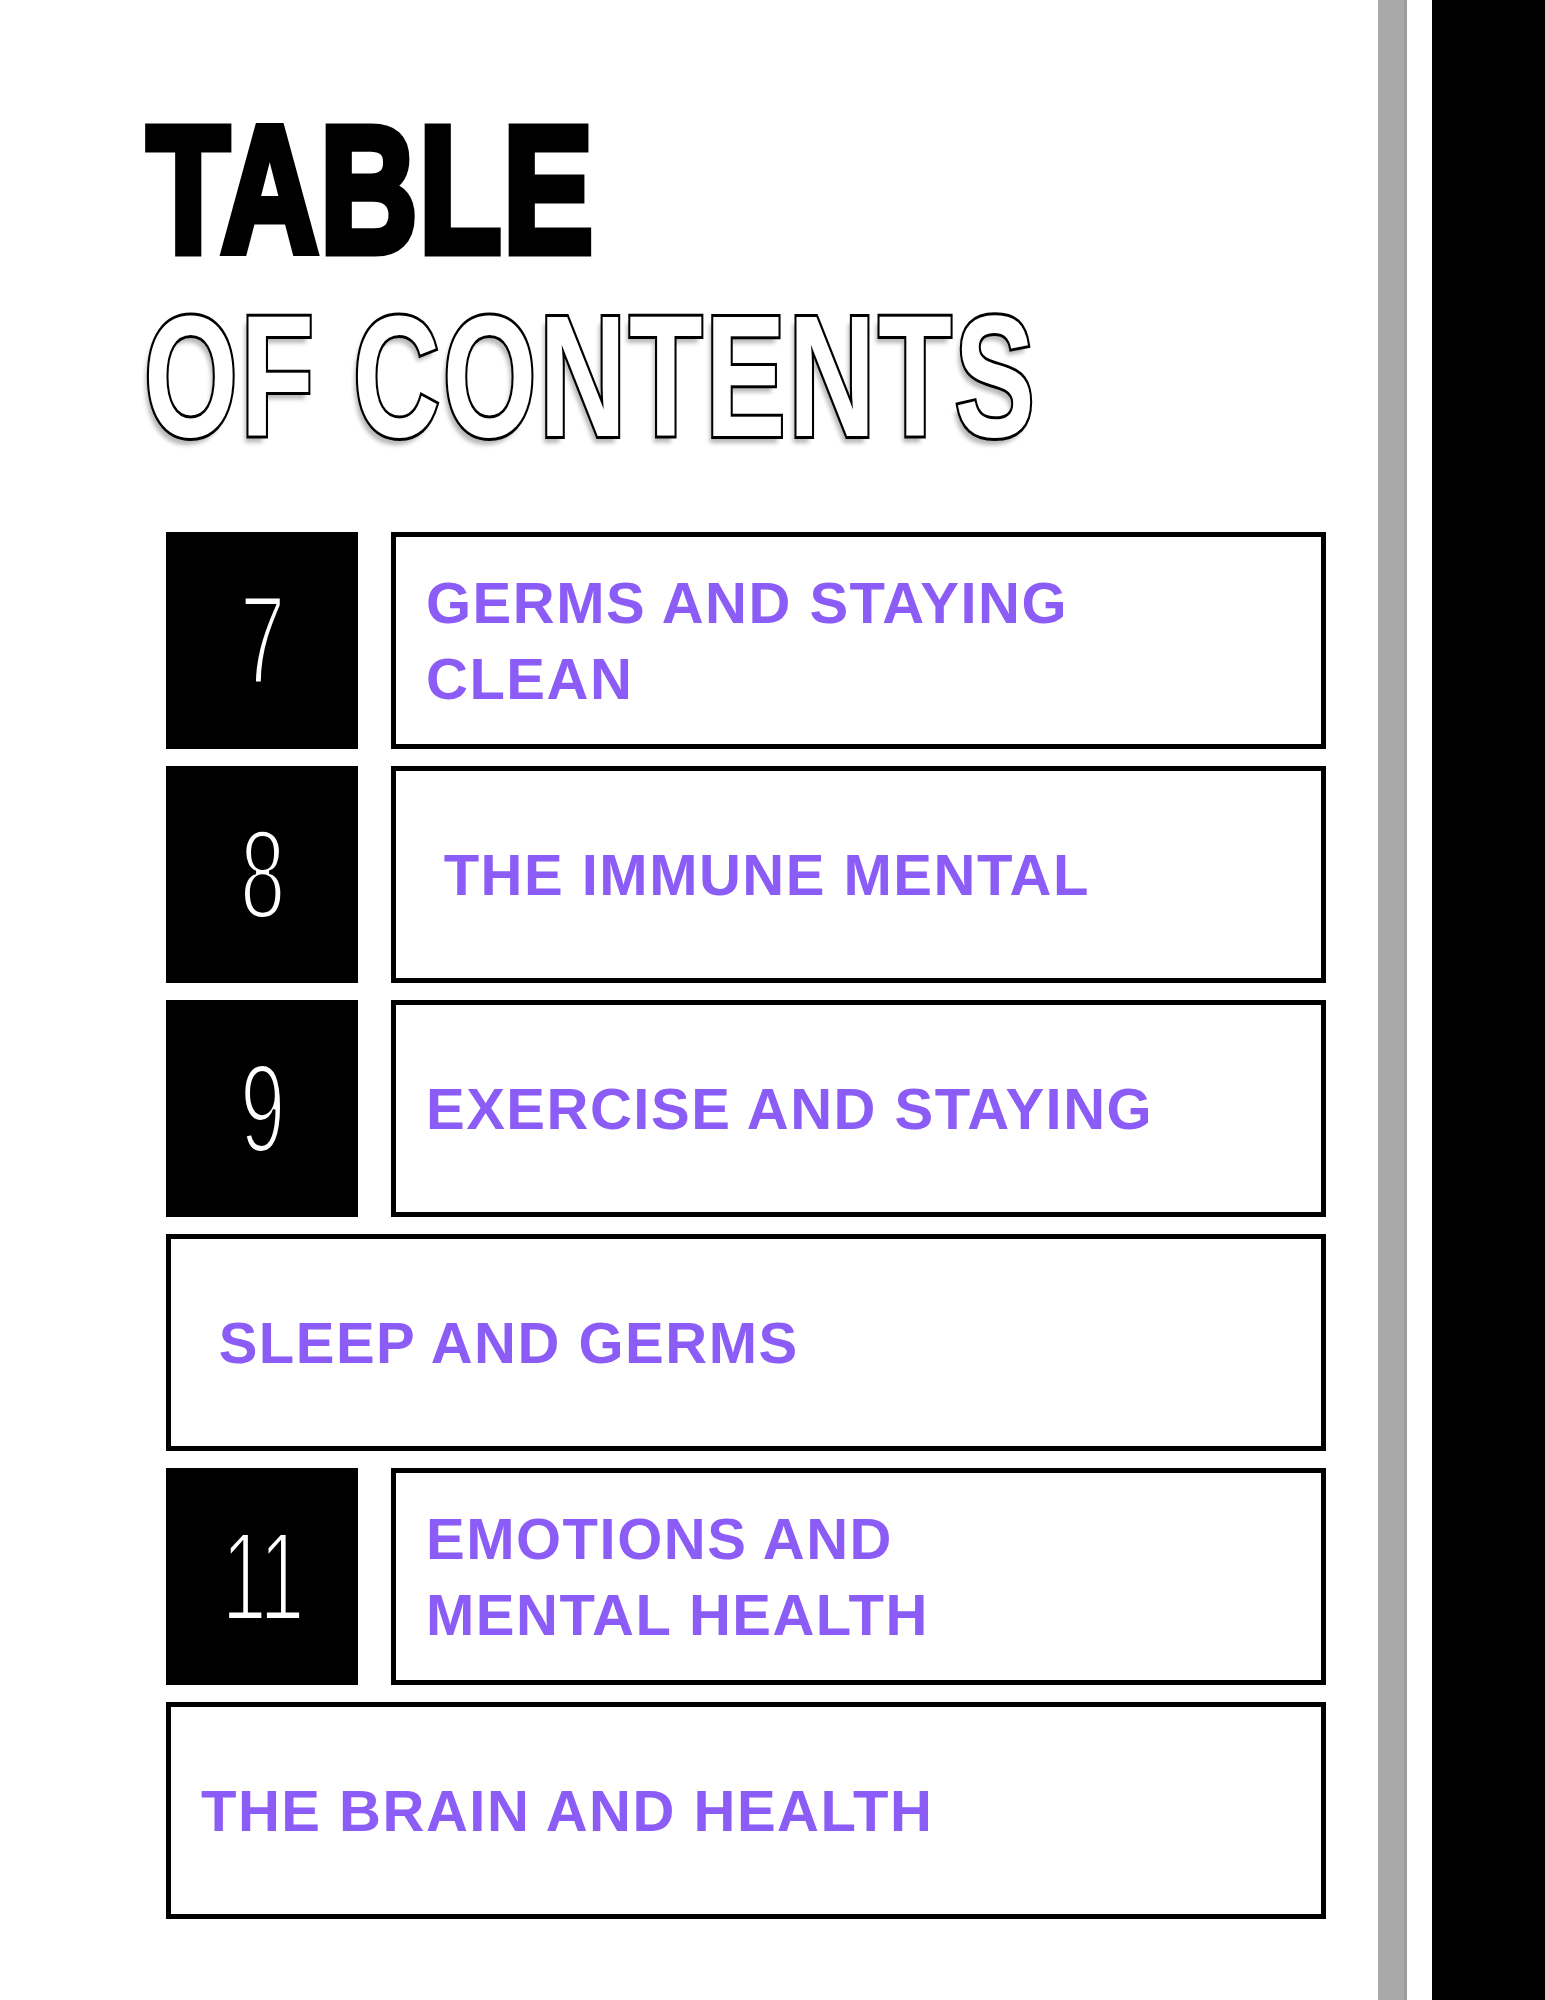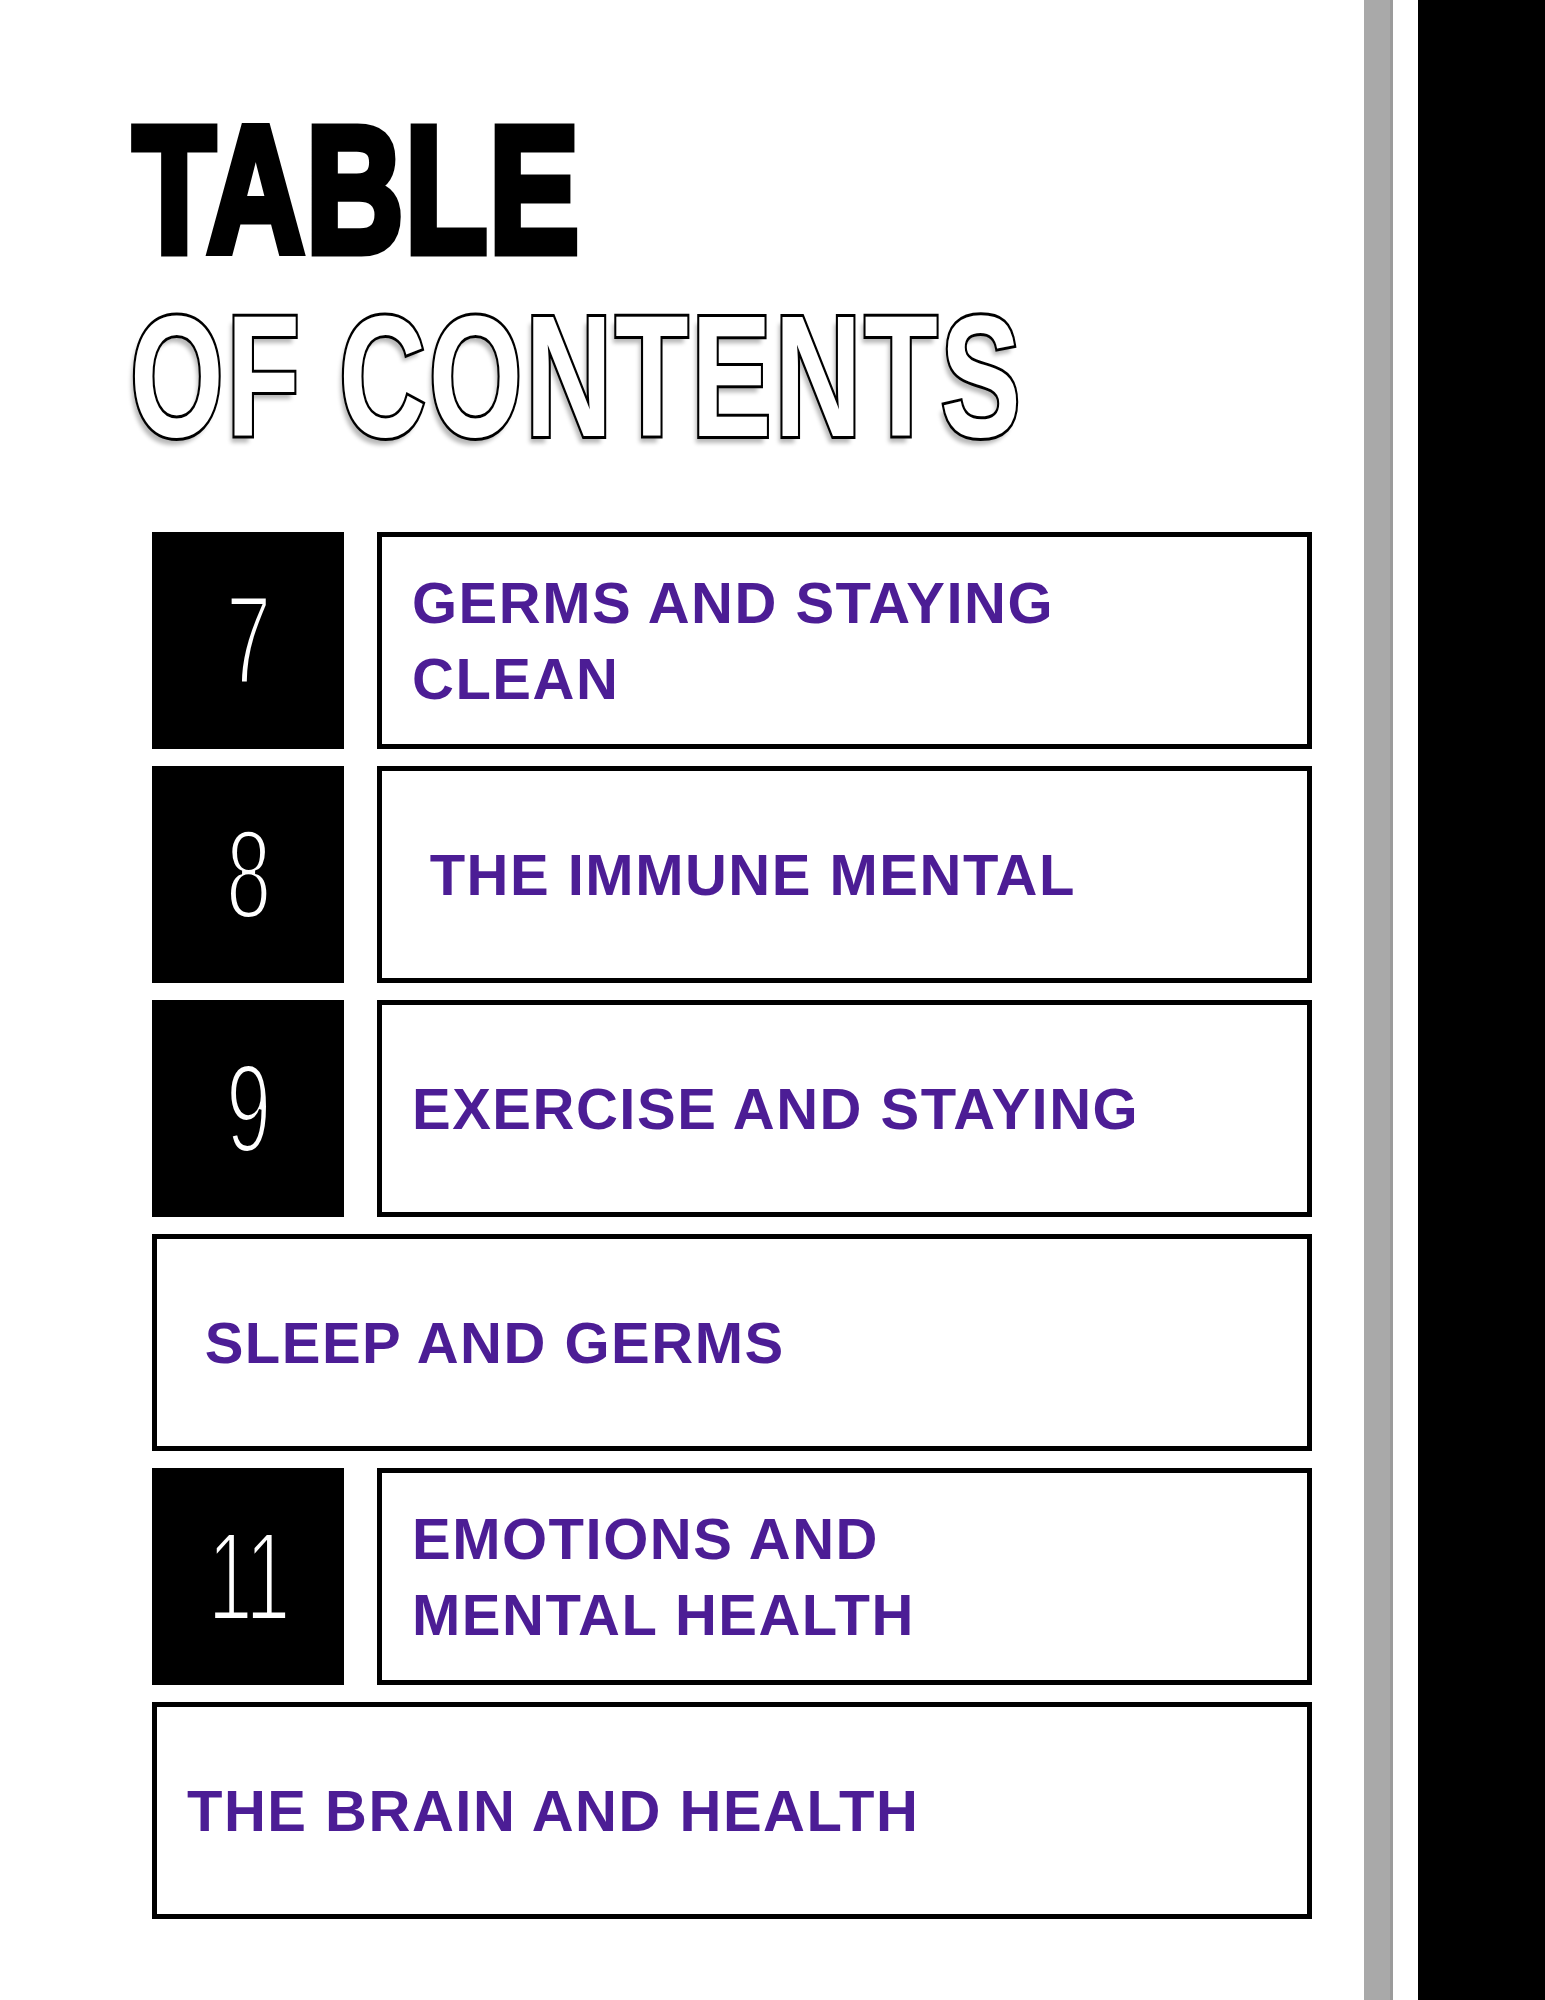--- a/index.html
+++ b/index.html
@@ -9,20 +9,21 @@
     height: 2000px;
     background: #ffffff;
     font-family: "Liberation Sans", sans-serif;
     overflow: hidden;
   }
   .page {
     position: relative;
     width: 1424px;
     height: 2000px;
     background: #ffffff;
+    margin-left: 14px;
   }
   
   .stripe-gray {
     position: absolute;
     top: 0;
     left: 1364px;
     width: 26px;
     height: 2000px;
     background: #a9a9a9;
     border-right: 3px solid #9b9b9b;
@@ -106,21 +107,21 @@
     display: flex;
     align-items: center;
     padding: 0 20px 0 30px;
     box-sizing: border-box;
   }
   .chapter-box span {
     font-weight: bold;
     font-size: 58px;
     line-height: 1.3;
     letter-spacing: 1.5px;
-    color: #4c1d95;
+    color: #8b5cf6;
     white-space: pre-wrap;
   }
 </style>
 </head>
 <body>
 
 <div class="page">
 
   <div class="stripe-gray"></div>
   <div class="stripe-black"></div>

